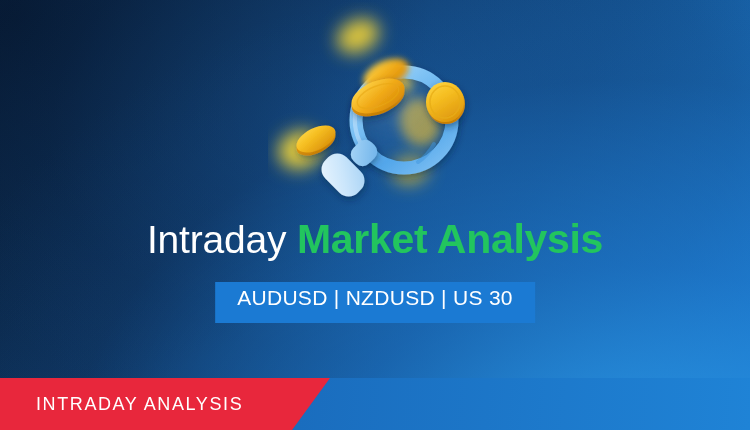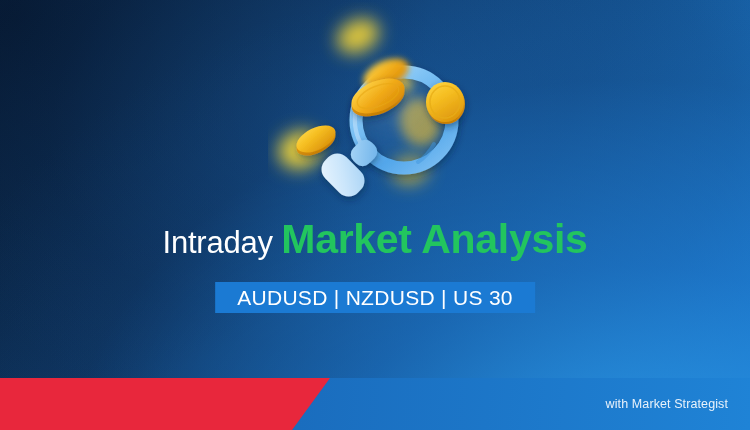--- a/index.html
+++ b/index.html
@@ -51,39 +51,39 @@
   
   .title-wrap {
     position: absolute;
     left: 0;
     right: 0;
     top: 216px;
     text-align: center;
     white-space: nowrap;
   }
   .title-light {
-    font-size: 31px;
+    font-size: 39px;
     font-weight: 300;
     color: #ffffff;
     letter-spacing: -0.2px;
   }
   .title-bold {
     font-size: 41px;
     font-weight: 700;
     color: #22c55e;
     letter-spacing: -0.3px;
   }
 
   
   .badge {
     position: absolute;
     left: 50%;
     transform: translateX(-50%);
     top: 282px;
-    height: 31px;
+    height: 41px;
     line-height: 31px;
     padding: 0 22px;
     background: #1b7ad3;
     color: #ffffff;
     font-size: 21px;
     font-weight: 400;
     letter-spacing: 0.3px;
     white-space: nowrap;
   }
 
@@ -262,18 +262,18 @@
 
   <div class="title-wrap">
     <span class="title-light">Intraday</span><span class="title-light">&nbsp;</span><span class="title-bold">Market Analysis</span>
   </div>
 
   <div class="badge">AUDUSD  | NZDUSD | US 30</div>
 
   <div class="footer">
     <div class="footer-glow"></div>
     <div class="footer-red"></div>
+    <div class="footer-left-label">INTRADAY ANALYSIS</div>
     <div class="footer-right">
-      <span class="with-label">with Market Strategist</span>
     </div>
   </div>
 
 </div>
 
 </body></html>

